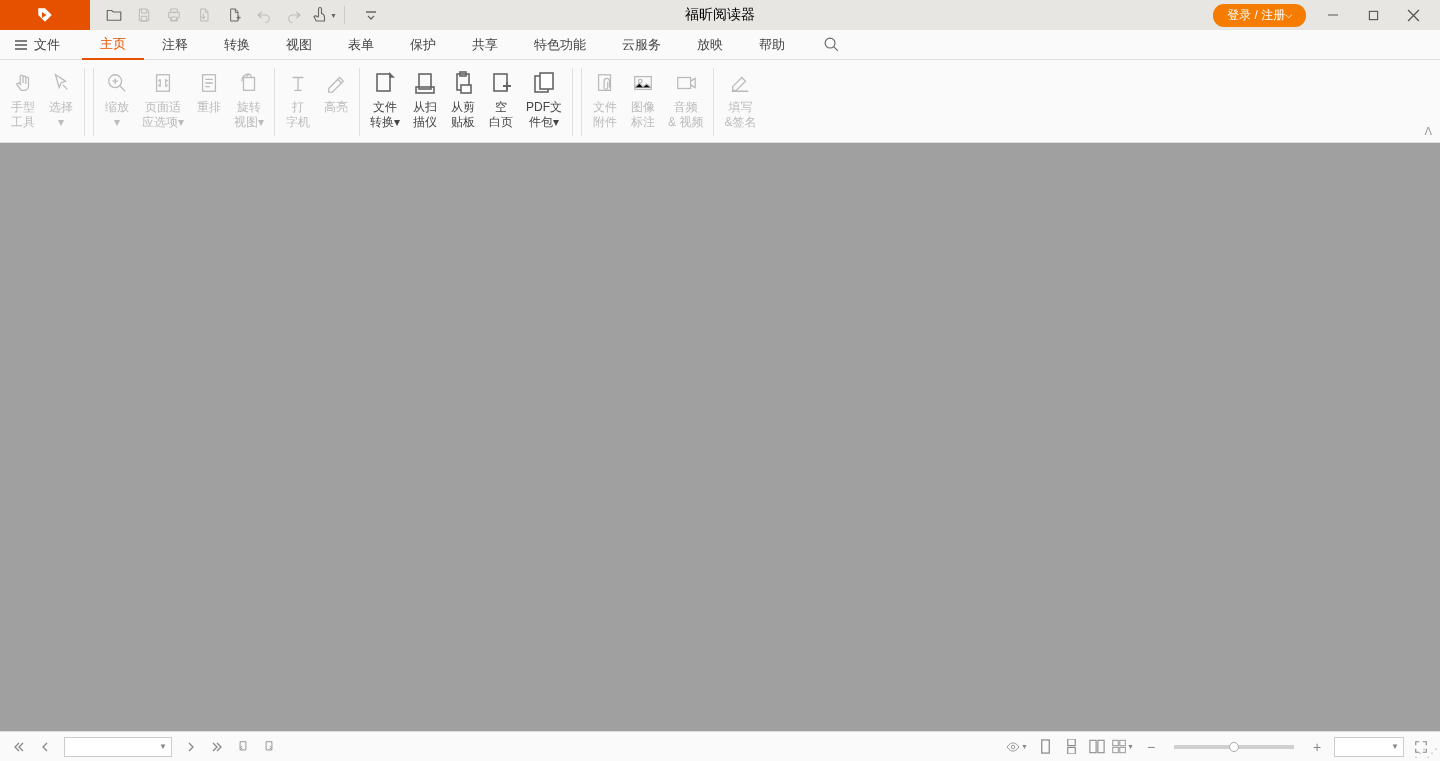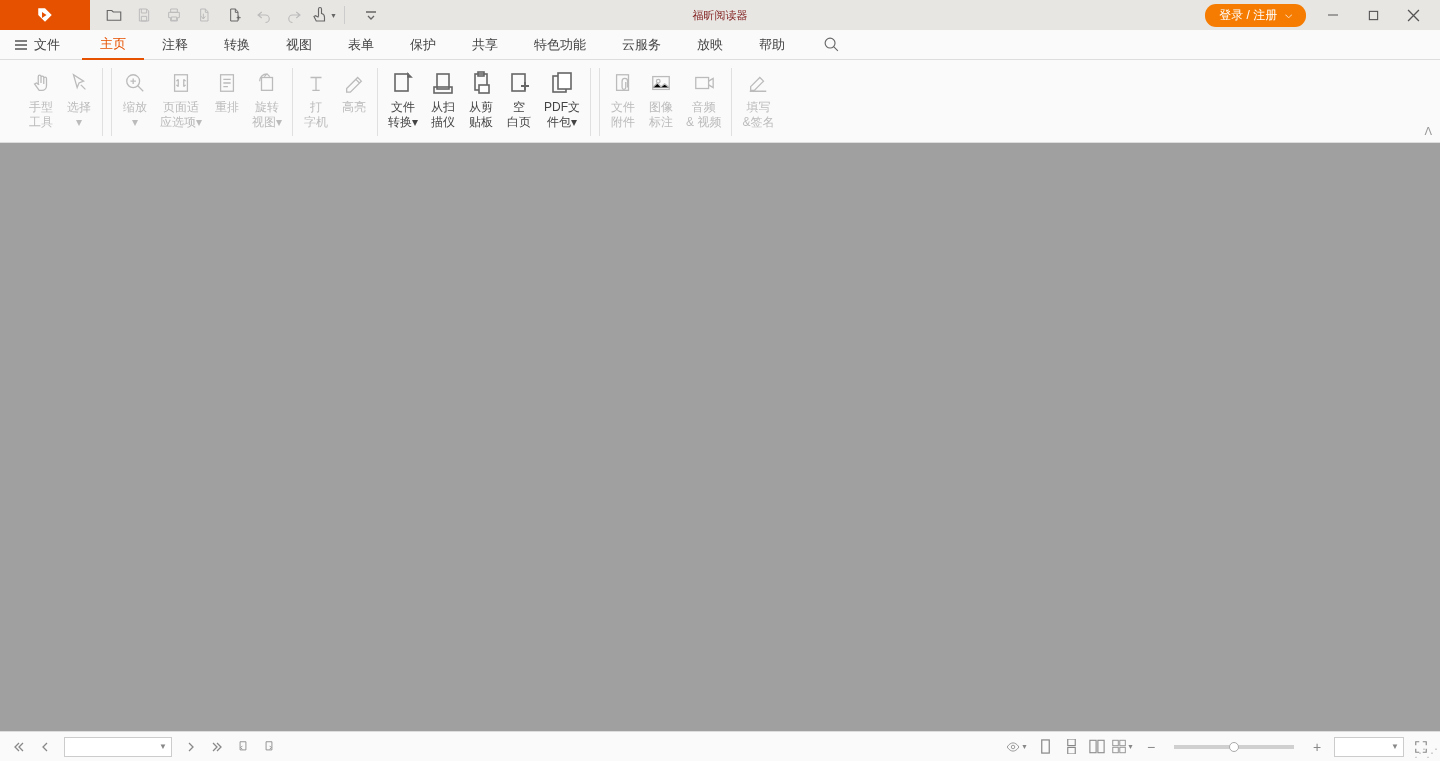--- a/index.html
+++ b/index.html
@@ -5,35 +5,35 @@
     * { margin: 0; padding: 0; box-sizing: border-box; font-family: "Microsoft YaHei", sans-serif; }
     body { width: 1440px; height: 761px; background: #e8e8e8; overflow: hidden; display: flex; flex-direction: column; }
     
     
     .titlebar { height: 30px; background: #e8e6e3; display: flex; align-items: center; position: relative; }
     .logo-btn { width: 90px; height: 30px; background: #e65100; display: flex; align-items: center; justify-content: center; }
     .logo-img { width: 18px; height: 18px; }
     .qat { display: flex; align-items: center; height: 100%; padding-left: 10px; gap: 2px; }
     .qat-btn { width: 28px; height: 28px; display: flex; align-items: center; justify-content: center; color: #666; cursor: pointer; }
     .qat-sep { width: 1px; height: 18px; background: #ccc; margin: 0 4px; }
-    .title-text { position: absolute; left: 50%; transform: translateX(-50%); font-size: 11px; color: #7f1d1d; }
+    .title-text { position: absolute; left: 50%; transform: translateX(-50%); font-size: 14px; color: #000000; }
     .title-right { margin-left: auto; display: flex; align-items: center; gap: 8px; padding-right: 8px; }
-    .login-btn { background: #f57c00; color: #fff; font-size: 12px; padding: 3px 14px; border-radius: 11px; display: flex; align-items: center; gap: 8px; cursor: pointer; }
+    .login-btn { background: #f57c00; color: #fff; font-size: 12px; padding: 3px 14px; border-radius: 11px; display: flex; align-items: center; gap: 0; cursor: pointer; }
     .win-ctrl { display: flex; gap: 2px; }
     .win-btn { width: 38px; height: 28px; display: flex; align-items: center; justify-content: center; color: #555; cursor: pointer; }
     
     
     .menubar { height: 30px; background: #fafafa; display: flex; align-items: center; padding-left: 14px; gap: 0; border-bottom: 1px solid #ddd; }
     .file-menu { display: flex; align-items: center; gap: 6px; font-size: 13px; color: #444; margin-right: 22px; cursor: pointer; }
     .menu-item { font-size: 13px; color: #444; padding: 0 18px; height: 30px; display: flex; align-items: center; cursor: pointer; }
     .menu-item.active { color: #e65100; border-bottom: 2px solid #e65100; }
     .search-ico { margin-left: 14px; width: 28px; height: 28px; display: flex; align-items: center; justify-content: center; color: #666; cursor: pointer; }
     
     
-    .ribbon { height: 83px; background: #fafafa; display: flex; align-items: flex-start; padding: 6px 6px 0 22px; border-bottom: 1px solid #ddd; position: relative; }
+    .ribbon { height: 83px; background: #fafafa; display: flex; align-items: flex-start; padding: 6px 6px 0 4px; border-bottom: 1px solid #ddd; position: relative; }
     .rgroup { display: flex; align-items: flex-start; height: 72px; }
     .rsep { width: 1px; height: 68px; background: #e0e0e0; margin: 2px 4px 0 4px; }
     .rbtn { display: flex; flex-direction: column; align-items: center; justify-content: flex-start; padding: 4px 6px; min-width: 36px; cursor: pointer; }
     .rbtn-icon { width: 26px; height: 26px; display: flex; align-items: center; justify-content: center; margin-bottom: 4px; color: #666; }
     .rbtn.disabled .rbtn-icon { color: #bbb; }
     .rbtn.disabled .rbtn-label { color: #bbb; }
     .rbtn-label { font-size: 12px; color: #444; text-align: center; line-height: 1.25; white-space: pre; }
     .collapse-btn { position: absolute; right: 8px; bottom: 4px; color: #999; cursor: pointer; font-size: 11px; }
     
     

